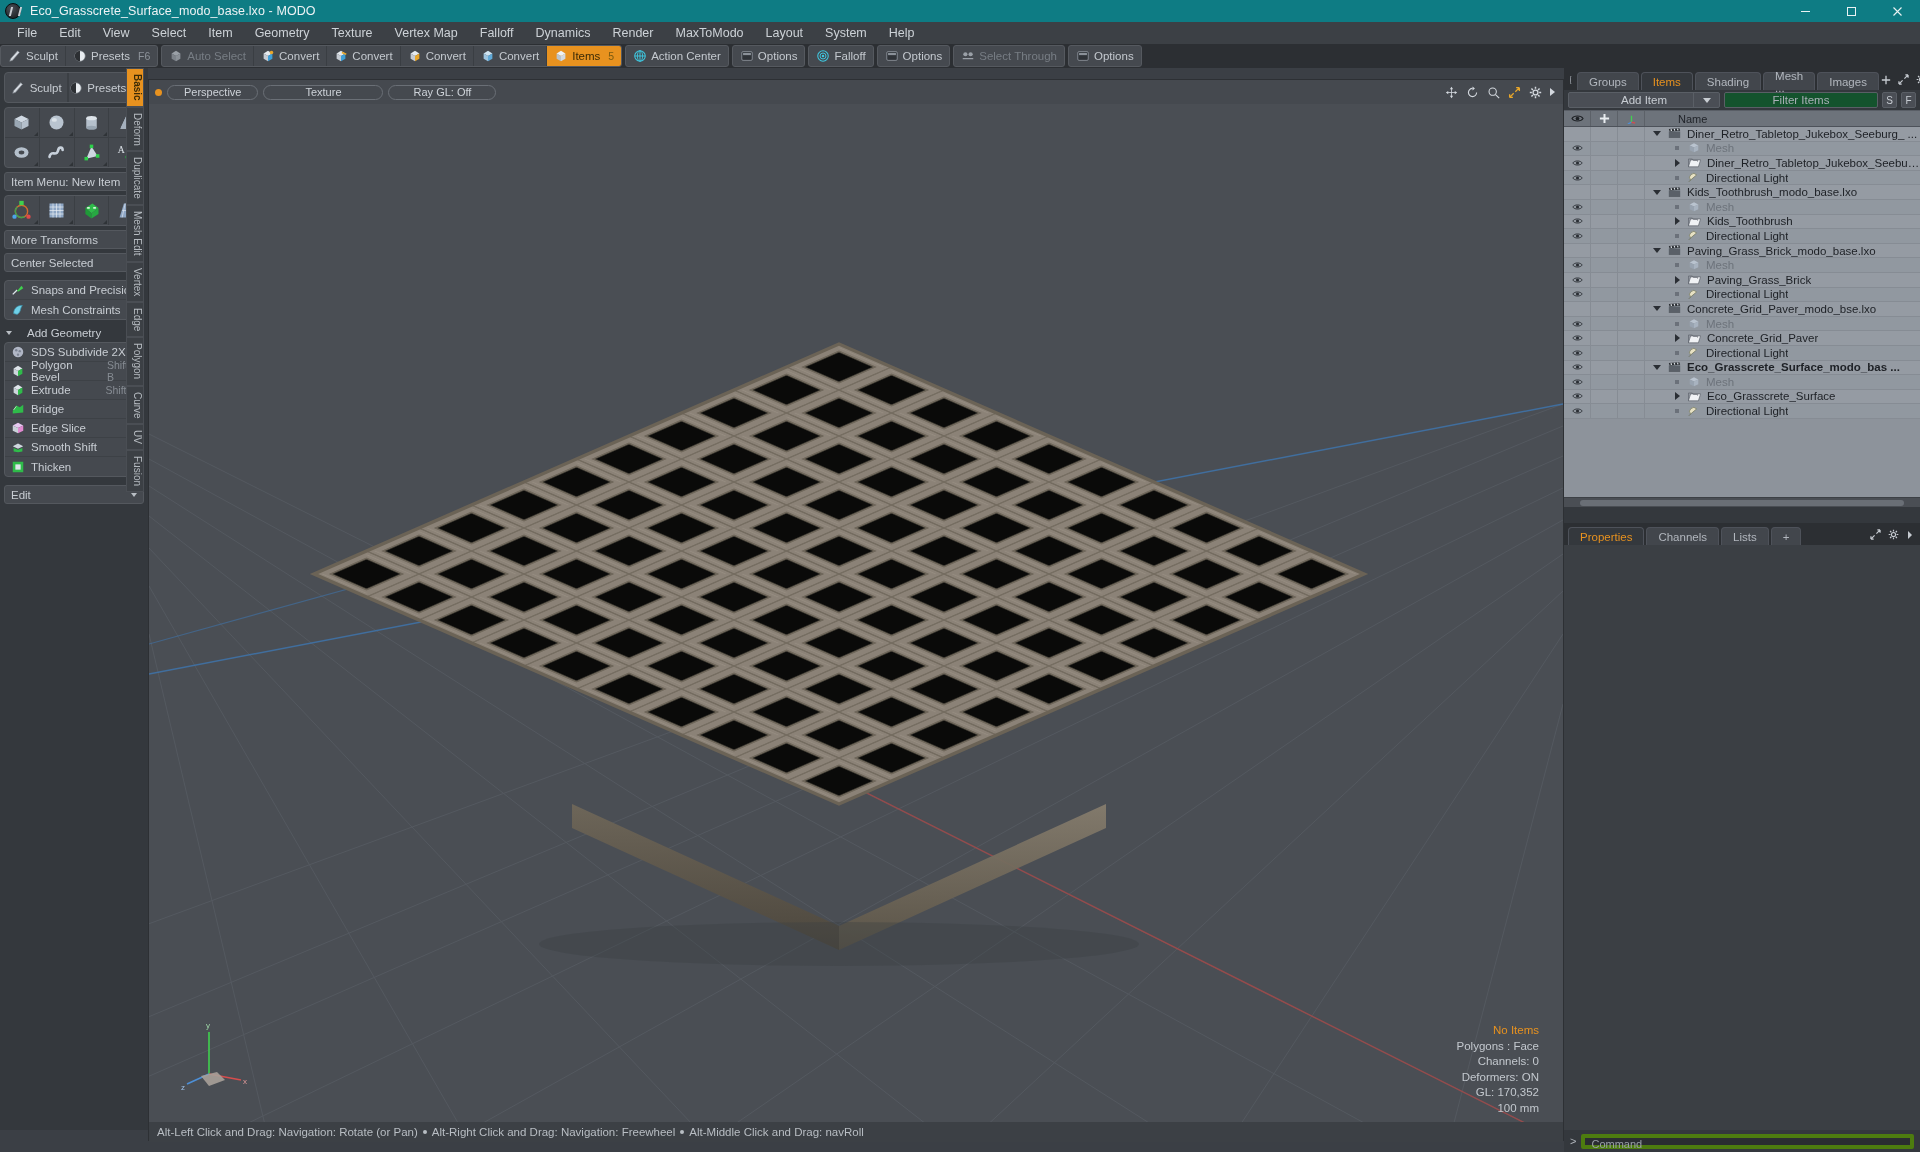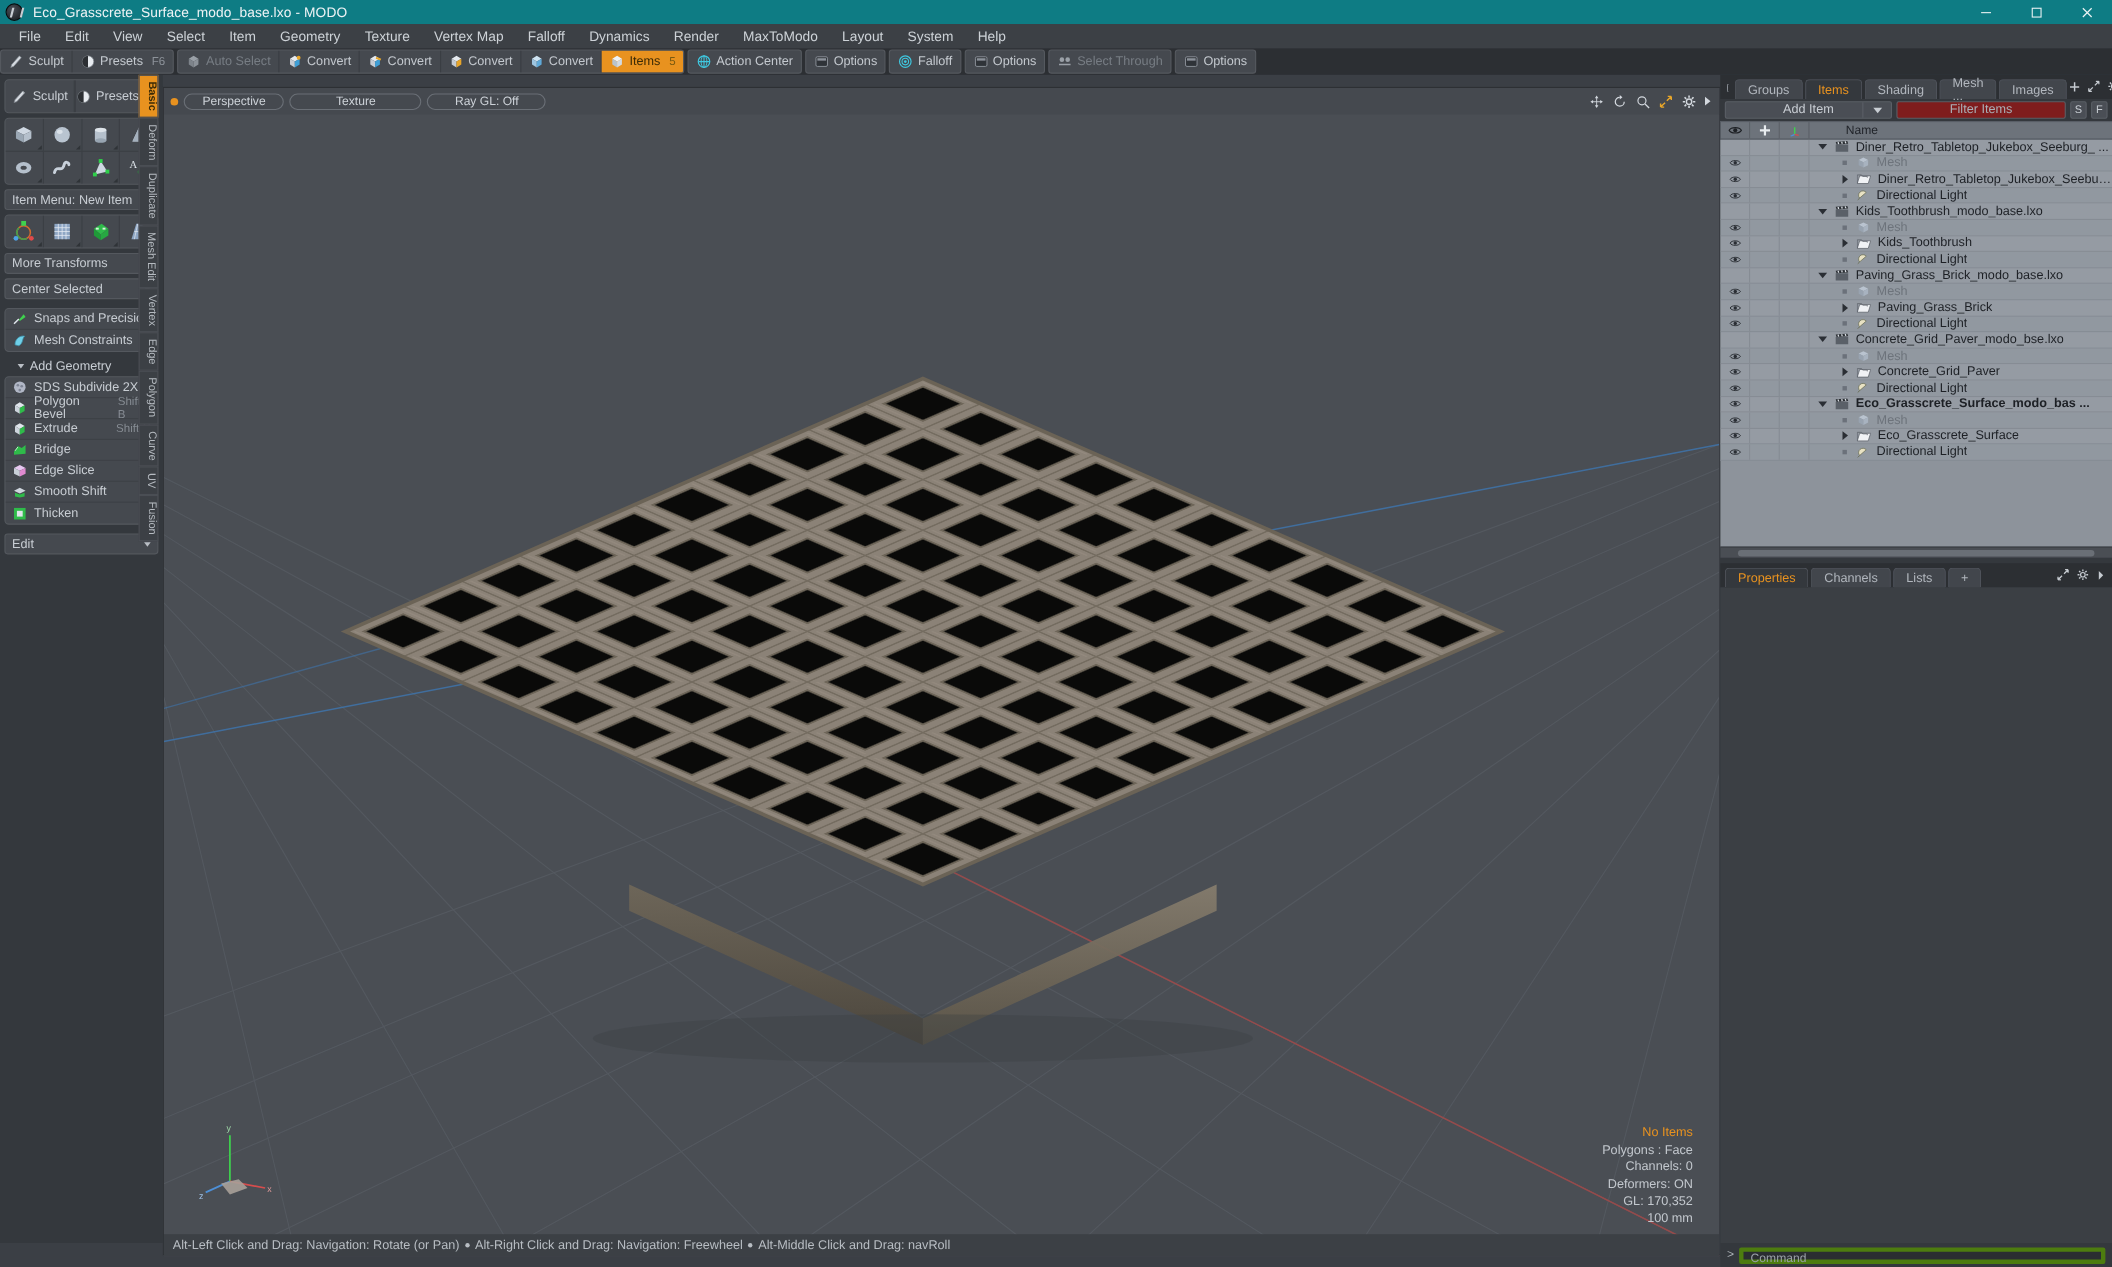--- a/index.html
+++ b/index.html
@@ -54,21 +54,21 @@
   .lp-icn.nocorner::after { display:none; }
   .lp-drop { margin:4px 4px 0 4px; height:19px; background:#45494f; border:1px solid #54585e;
     border-radius:3px; display:flex; align-items:center; padding:0 6px; color:#c8cdd3;
     font-size:11.5px; }
   .lp-drop .arrow { margin-left:auto; border-style:solid; border-width:4px 3.5px 0 3.5px;
     border-color:#b9bec4 transparent transparent transparent; }
   .lp-item { display:flex; align-items:center; gap:6px; height:19px; padding:0 6px;
     color:#c8cdd3; font-size:11.5px; border-bottom:1px solid #3d4146; }
   .lp-item:last-child { border-bottom:none; }
   .lp-item .sc { margin-left:auto; color:#868c93; font-size:10.5px; }
-  .lp-sect { display:flex; align-items:center; gap:5px; height:18px; padding:0 16px;
+  .lp-sect { display:flex; align-items:center; gap:15px; height:18px; padding:0 6px;
     color:#c9ced4; font-size:11.5px; margin-top:4px; }
   .tri { border-style:solid; border-width:4.5px 3.5px 0 3.5px;
     border-color:#b9bec4 transparent transparent transparent; }
 
   
   #vtabs { position:absolute; left:126px; top:68px; width:18px; height:400px; }
   .vtab { width:18px; background:#3c4045; border:1px solid #4a4e54; color:#b6bbc1;
     font-size:10px; writing-mode:vertical-rl; text-orientation:mixed; padding:5px 0;
     text-align:center; }
   .vtab.on { background:#e8921f; color:#3a2a06; font-weight:bold; }
@@ -107,21 +107,21 @@
   .rtab { height:18px; padding:0 11px; background:#42464c; color:#b2b7be; font-size:11.5px;
     display:flex; align-items:center; border:1px solid #4e525a; border-bottom:none;
     border-radius:4px 4px 0 0; margin-right:2px; }
   .rtab.on { background:#34383d; color:#e8921f; }
   #r-toolrow { display:flex; align-items:center; height:20px; padding:2px 4px; gap:4px; }
   #additem { flex:0 0 152px; height:16px; background:#4a4e55; border:1px solid #5a5f66;
     border-radius:2px; display:flex; align-items:center; justify-content:center;
     color:#c8cdd3; font-size:11.5px; position:relative; }
   #additem-arrow { position:absolute; right:0; top:0; bottom:0; width:26px;
     border-left:1px solid #5a5f66; display:flex; align-items:center; justify-content:center; }
-  #filter { flex:1 1 auto; height:16px; background:#7f1d1d; border:1px solid #5a5f66;
+  #filter { flex:1 1 auto; height:16px; background:#14532d; border:1px solid #5a5f66;
     border-radius:2px; display:flex; align-items:center; justify-content:center;
     color:#aab0b7; font-size:11.5px; }
   .sfbtn { flex:none; width:15px; height:16px; background:#4a4e55; border:1px solid #5a5f66;
     border-radius:2px; display:flex; align-items:center; justify-content:center;
     color:#c8cdd3; font-size:10px; }
   #treehdr { display:flex; height:17px; background:#6d737b; border-top:1px solid #595e66;
     border-bottom:1px solid #4d525a; align-items:center; color:#1e2125; font-size:11px; }
   .th-c { width:27px; display:flex; align-items:center; justify-content:center;
     border-right:1px solid #5c6168; height:100%; }
   .th-name { flex:1; padding-left:33px; color:#21242a; }
@@ -135,21 +135,21 @@
   .tname { flex:1; display:flex; align-items:center; gap:3px; color:#1d2025;
     overflow:hidden; white-space:nowrap; }
   .tname.dim { color:#6d737b; }
   .tname.bold { font-weight:bold; }
   .eye { width:11px; height:8px; }
   #tree-scroll { height:10px; background:#4a4e54; border-top:1px solid #3c4045;
     display:flex; align-items:center; }
   #tree-scroll .bar { height:6px; margin:0 16px; background:#6a6f76; border-radius:3px;
     flex:1; }
   #p-tabs { display:flex; align-items:flex-end; height:22px; background:#2c2f33;
-    padding-left:4px; margin-top:5px; }
+    padding-left:4px; margin-top:16px; }
   #props-body { height:610px; background:#3b3f44; }
   #cmdbar { position:absolute; left:1564px; bottom:0; width:356px; height:22px;
     background:#34383d; display:flex; align-items:center; padding:0 6px; gap:5px; }
   #cmd-input { flex:1; height:15px; background:#2a2d31; border:4px solid #4d7c0f;
     border-radius:2px; color:#9aa0a7; font-size:11px; display:flex; align-items:flex-start;
     padding-left:6px; }
   .caret { color:#b0b5bb; font-size:11px; }
 </style>
 </head>
 <body>

